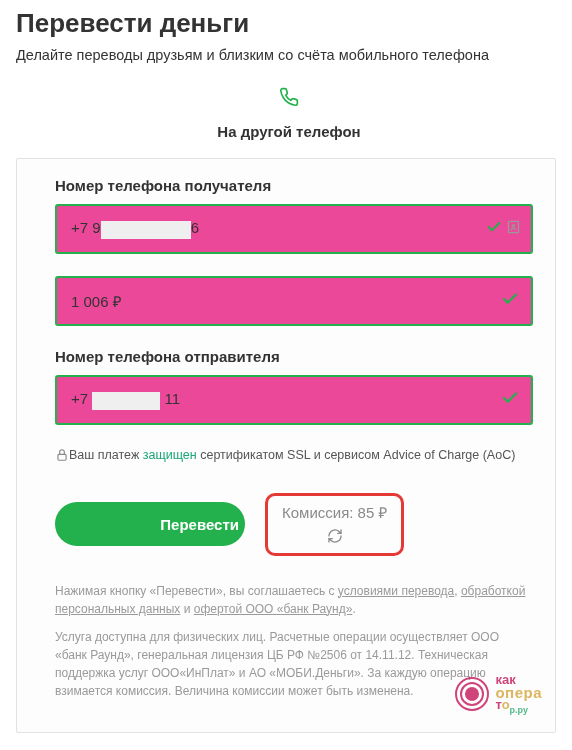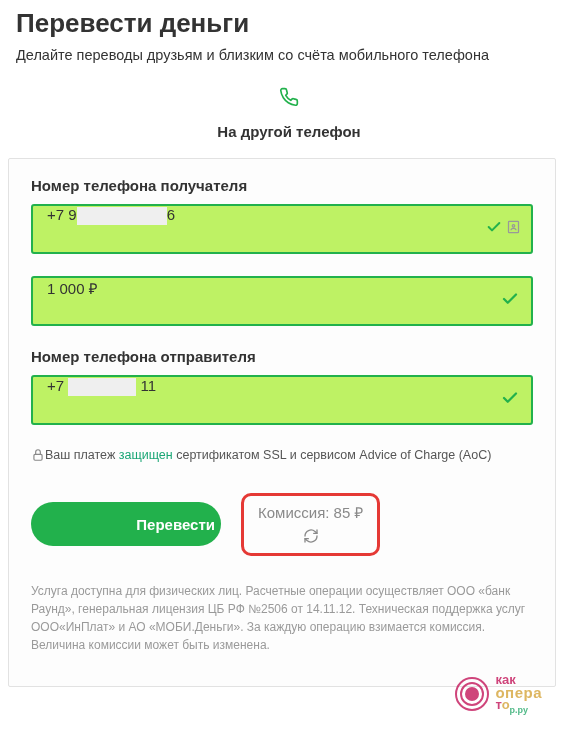--- a/index.html
+++ b/index.html
@@ -28,43 +28,43 @@
     gap: 12px;
     margin: 0 16px 18px 22px;
     flex-direction: column;
   }
   .tab-row .txt {
     font-size: 15px;
     font-weight: bold;
     color: #333;
   }
   .form-card {
-    margin: 0 16px 0 8px;
+    margin: 0 16px 0 16px;
     border: 1px solid #e2e2e2;
     border-radius: 2px;
     background: #fdfdfd;
-    padding: 18px 22px 22px 22px;
+    padding: 18px 22px 22px 38px;
     box-sizing: border-box;
   }
   .label {
     font-size: 15px;
     font-weight: bold;
     color: #333;
     margin-bottom: 10px;
   }
   .field {
     position: relative;
     border: 2px solid #22b14c;
     border-radius: 3px;
     height: 46px;
     display: flex;
-    align-items: flex-start;
+    align-items: center;
     padding: 0 50px 0 14px;
     margin-bottom: 22px;
-    background: #bef264;
+    background: #ec4899;
   }
   .field .value {
     font-size: 15px;
     color: #333;
     white-space: nowrap;
   }
   .mask {
     display: inline-block;
     background: #efefef;
     height: 18px;
@@ -190,21 +190,21 @@
         <svg width="15" height="18" viewBox="0 0 24 24" fill="none" stroke="#999" stroke-width="2">
             <rect x="4" y="3" width="16" height="18" rx="1"></rect>
             <circle cx="12" cy="10" r="2"></circle>
             <path d="M8 17c0-2 2-3 4-3s4 1 4 3"></path>
           </svg>
       </span>
     </span>
   </div>
 
   <div class="field">
-    <span class="value">1 000 ₽</span>
+    <span class="value">1 006 ₽</span>
     <span class="check">
       <svg width="18" height="18" viewBox="0 0 24 24" fill="none" stroke="#22b14c" stroke-width="3" stroke-linecap="round" stroke-linejoin="round">
           <polyline points="20 6 9 17 4 12"></polyline>
         </svg>
     </span>
   </div>
 
   <div class="label">Номер телефона отправителя</div>
   <div class="field">
     <span class="value">
@@ -237,20 +237,23 @@
         <svg width="16" height="16" viewBox="0 0 24 24" fill="none" stroke="#8a8a8a" stroke-width="2" stroke-linecap="round" stroke-linejoin="round">
             <path d="M3 12a9 9 0 0 1 15-6.7L21 8"></path>
             <path d="M21 3v5h-5"></path>
             <path d="M21 12a9 9 0 0 1-15 6.7L3 16"></path>
             <path d="M3 21v-5h5"></path>
           </svg>
       </span>
     </div>
   </div>
 
+  <div class="legal">
+    <span>Нажимая кнопку «Перевести», вы соглашаетесь с </span><a href="#">условиями перевода</a><span>, </span><a href="#">обработкой персональных данных</a><span> и </span><a href="#">офертой ООО «банк Раунд»</a><span>.</span>
+  </div>
   <div class="legal">Услуга доступна для физических лиц. Расчетные операции осуществляет ООО «банк Раунд», генеральная лицензия ЦБ РФ №2506 от 14.11.12. Техническая поддержка услуг ООО«ИнПлат» и АО «МОБИ.Деньги». За каждую операцию взимается комиссия. Величина комиссии может быть изменена.</div>
 
 </div>
 
 <div class="watermark">
   <div class="wm-rings">
       <span class="wm-r1"></span>
       <span class="wm-r2"></span>
       <span class="wm-r3"></span>
     </div>

